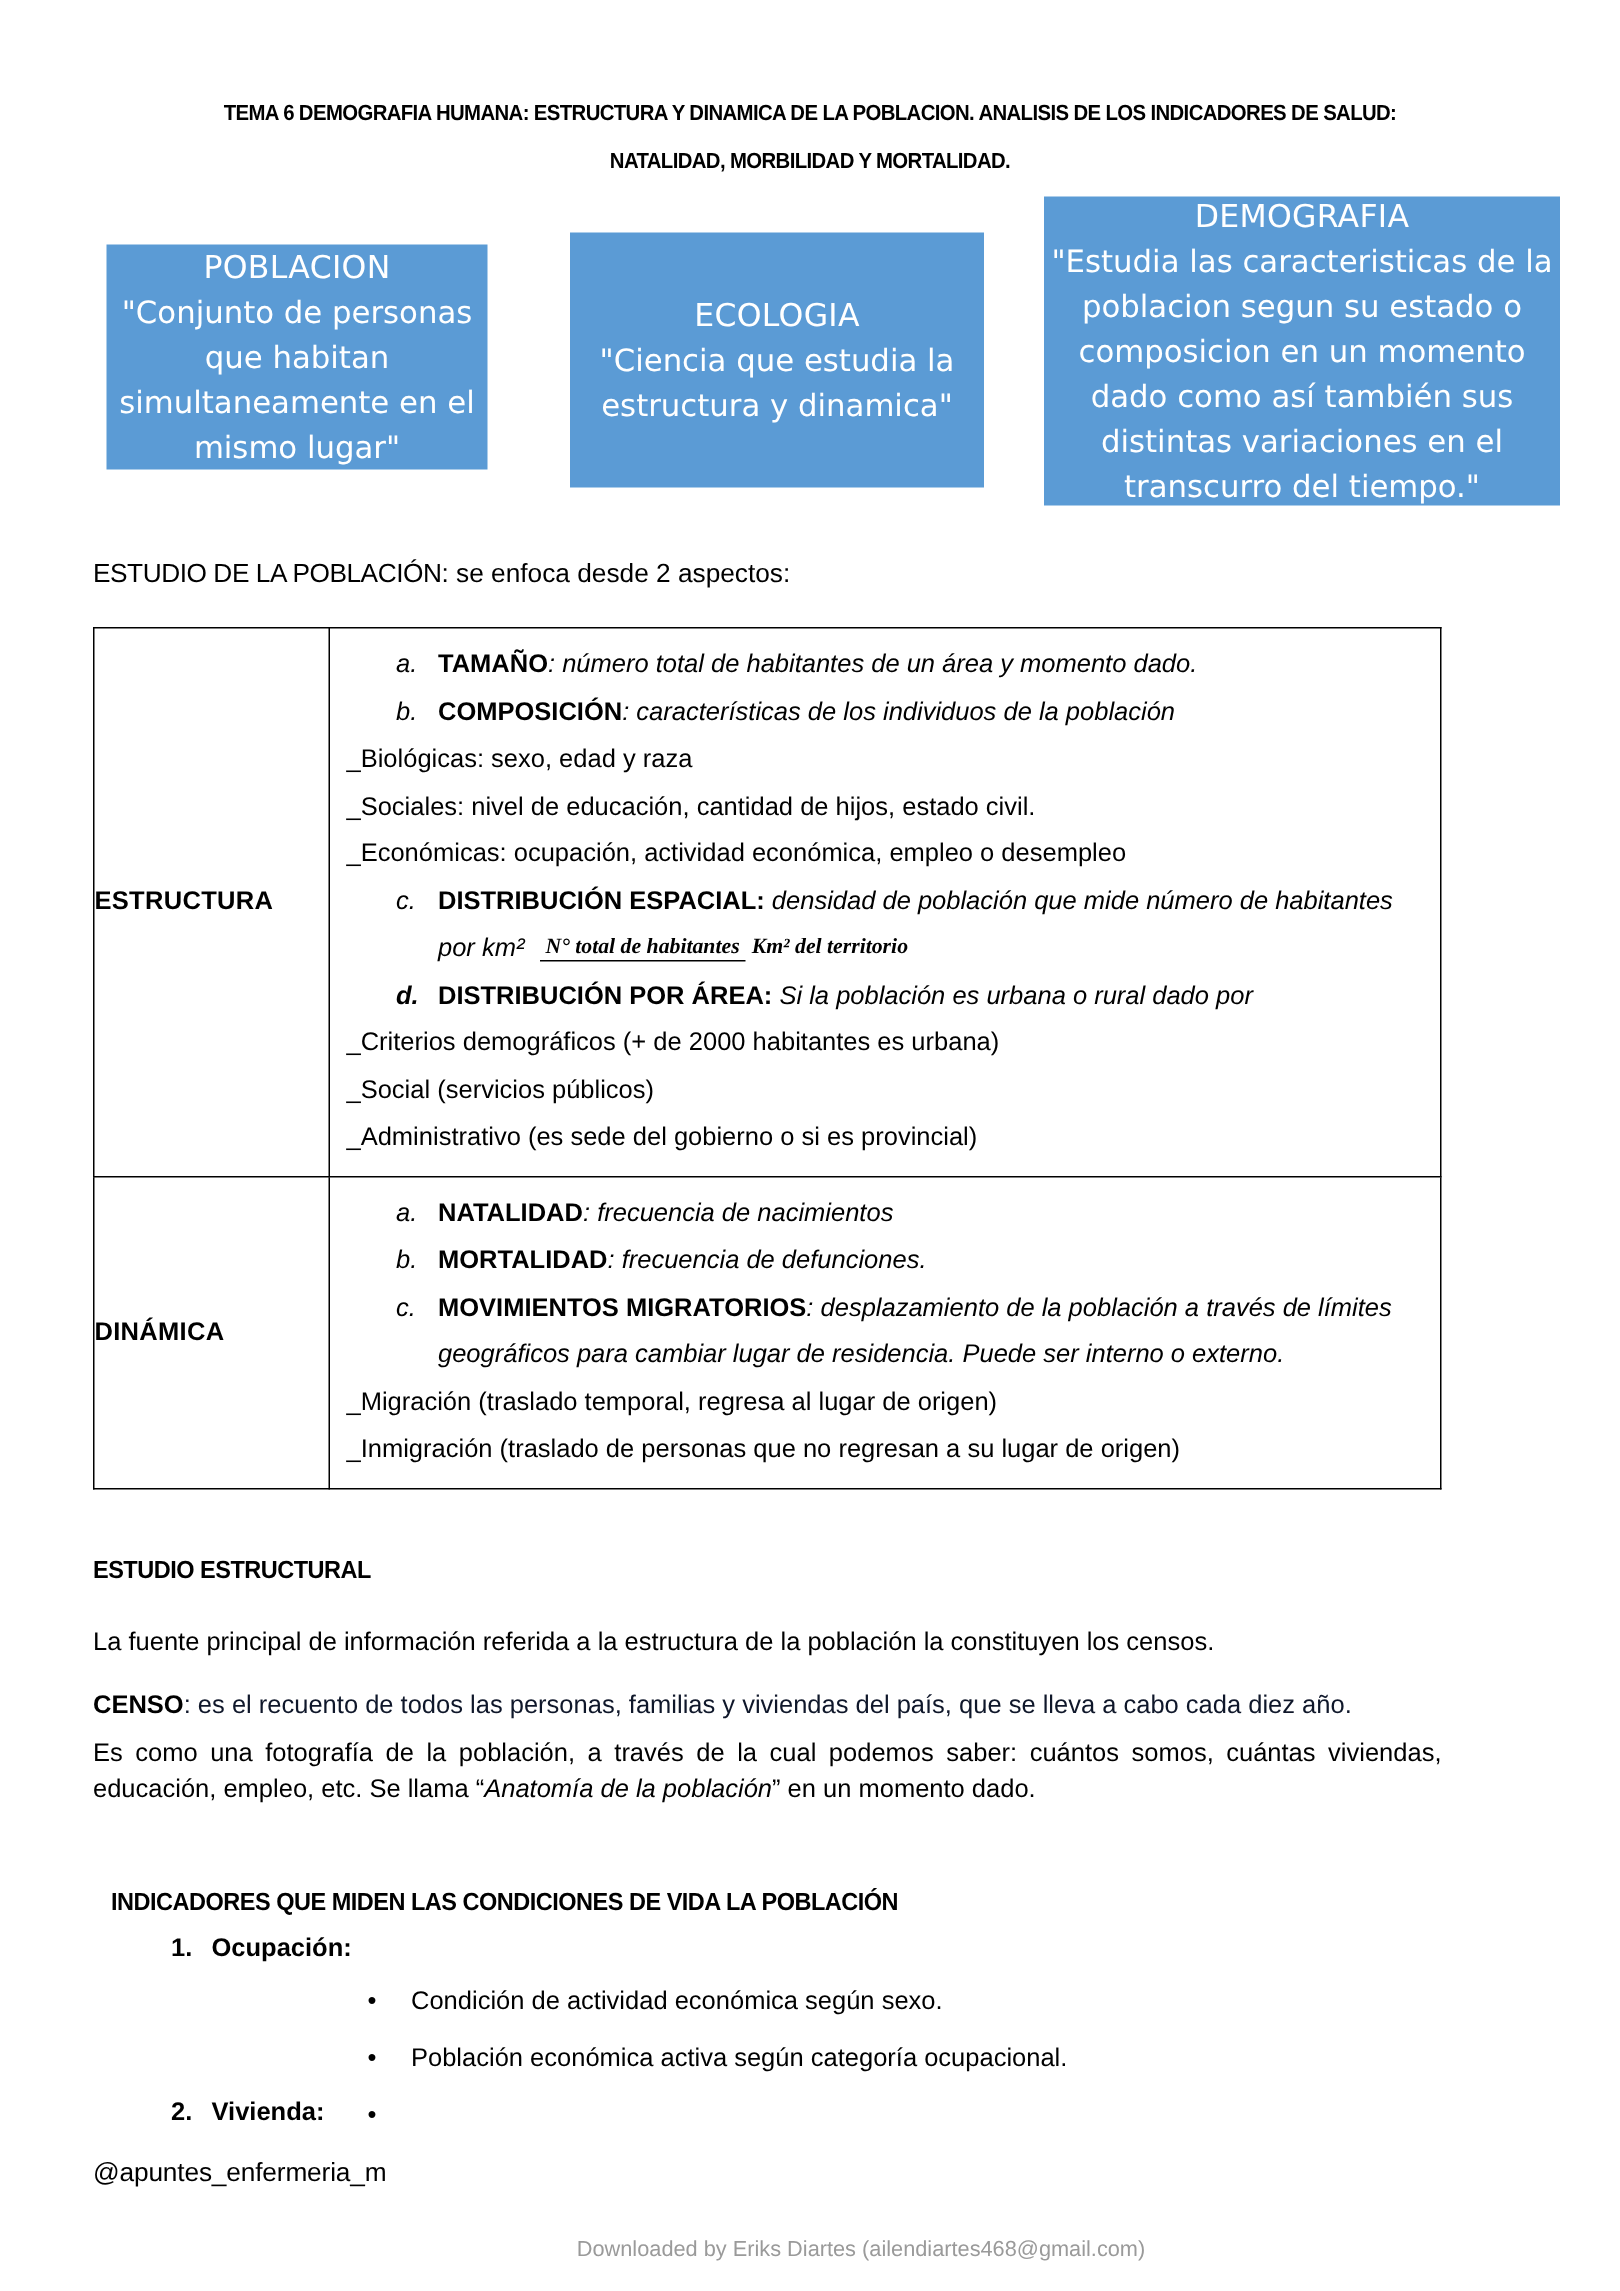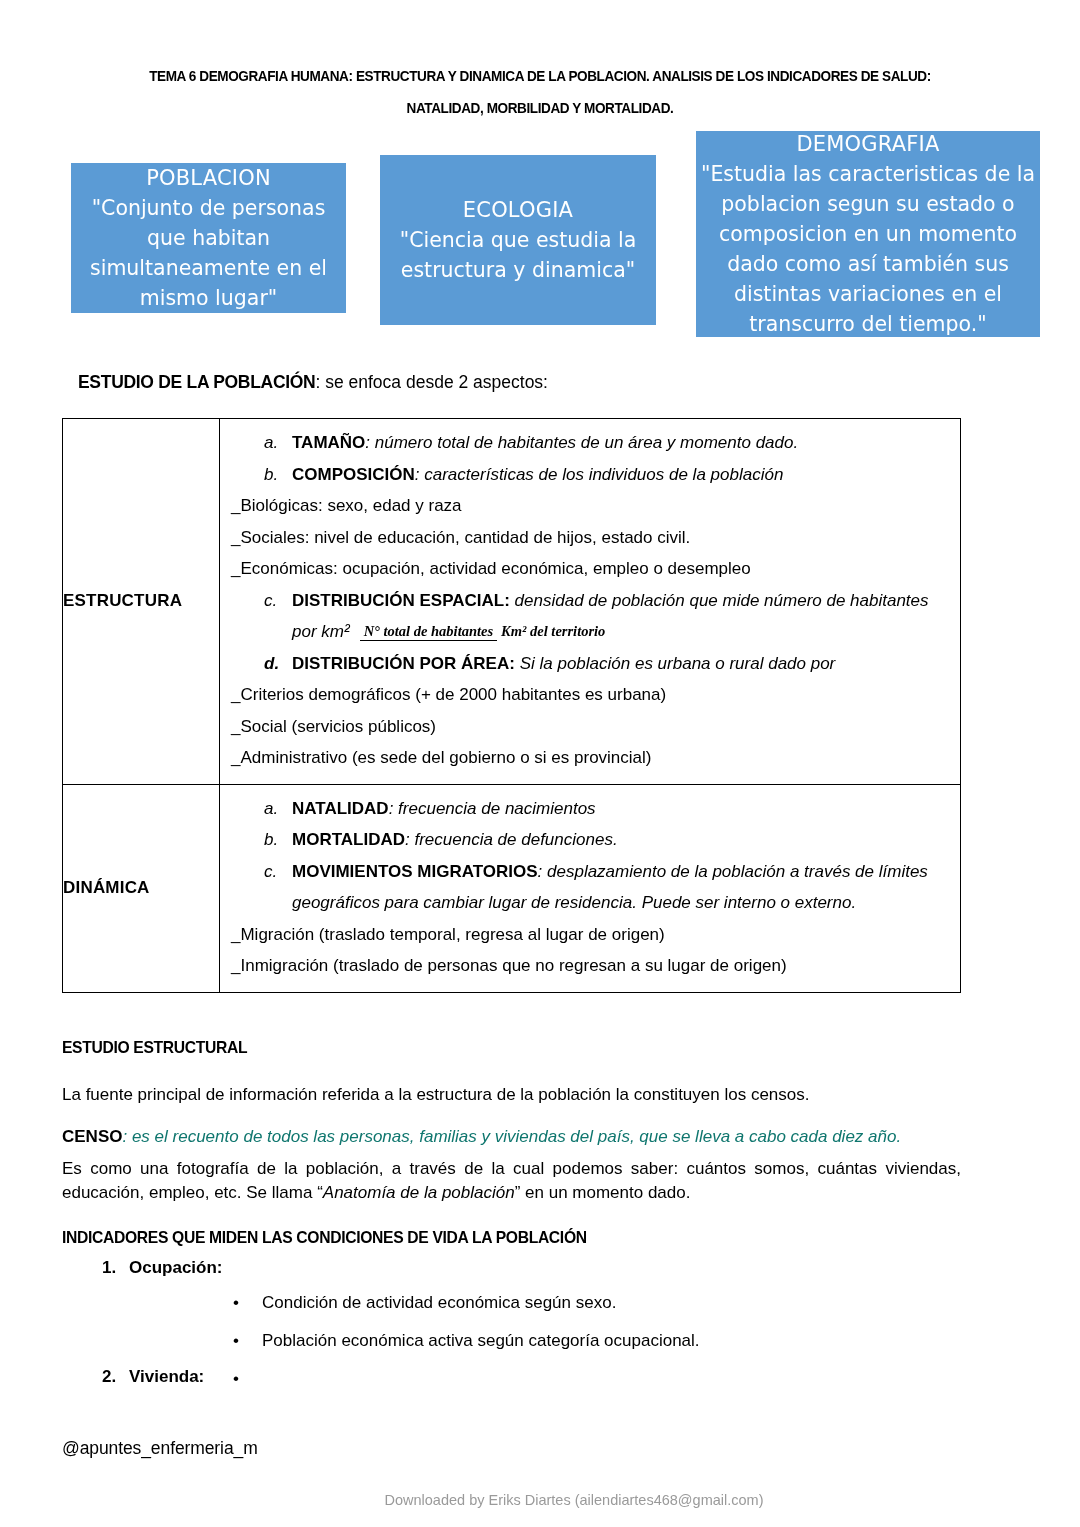--- a/index.html
+++ b/index.html
@@ -51,42 +51,41 @@
     font-size: 21px;
     line-height: 30px;
     letter-spacing: 0.2px;
   }
   .blue-box .bb-body {
     font-size: 20.5px;
     line-height: 30px;
   }
 
   #box-poblacion {
-    left: 71px;  top: 163px;  width: 275px; height: 150px;
+    left: 71px;  top: 163px;  width: 254px; height: 150px;
   }
   #box-ecologia {
     left: 380px; top: 155px;  width: 276px; height: 170px;
   }
   #box-demografia {
     left: 696px; top: 131px;  width: 344px; height: 206px;
   }
 
   
   .intro-line {
     position: absolute;
     left: 62px;
     top: 370px;
     font-size: 17.5px;
     line-height: 24px;
     white-space: nowrap;
   }
   .intro-line .strong {
-    font-weight: bold;
+    font-weight: normal;
     letter-spacing: -0.3px;
-    margin-left: 16px;
   }
 
   
   #main-table {
     position: absolute;
     left: 62px;
     top: 418px;
     width: 899px;
     border-collapse: collapse;
     table-layout: fixed;
@@ -169,21 +168,21 @@
     letter-spacing: -0.35px;
     transform: scaleX(0.95);
     transform-origin: left center;
     display: inline-block;
   }
   .para {
     font-size: 17px;
     line-height: 24px;
   }
   .para.justify { text-align: justify; }
-  .red { color: #0f766e; font-style: italic; }
+  .red { color: #0f172a; }
   .ital { font-style: italic; }
 
   
   ol.num-list {
     list-style: none;
     margin: 0;
     padding: 0;
   }
   ol.num-list > li {
     position: relative;
@@ -315,21 +314,21 @@
 <div class="body-block para" style="top:1083px;">La fuente principal de información referida a la estructura de la población la constituyen los censos.</div>
 
 <div class="body-block para" style="top:1125px;">
   <span style="font-weight:bold;">CENSO</span><span class="red">: es el recuento de todos las personas, familias y viviendas del país, que se lleva a cabo cada diez año.</span>
 </div>
 
 <div class="body-block para justify" style="top:1157px;">
   <span>Es como una fotografía de la población, a través de la cual podemos saber: cuántos somos, cuántas viviendas, educación, empleo, etc. Se llama “</span><span class="ital">Anatomía de la población</span><span>” en un momento dado.</span>
 </div>
 
-<div class="body-block" style="top:1228px;">
+<div class="body-block" style="top:1259px;margin-left:12px;">
   <div><span class="hd-bold">INDICADORES QUE MIDEN LAS CONDICIONES DE VIDA LA POBLACIÓN</span></div>
   <ol class="num-list" style="margin-top:4px;">
     <li>
       <span class="num">1.</span><span>Ocupación:</span>
       <ul class="bullet-list">
         <li><span class="dot">•</span><span>Condición de actividad económica según sexo.</span></li>
         <li><span class="dot">•</span><span>Población económica activa según categoría ocupacional.</span></li>
         <li><span class="dot">•</span></li>
       </ul>
     </li>

